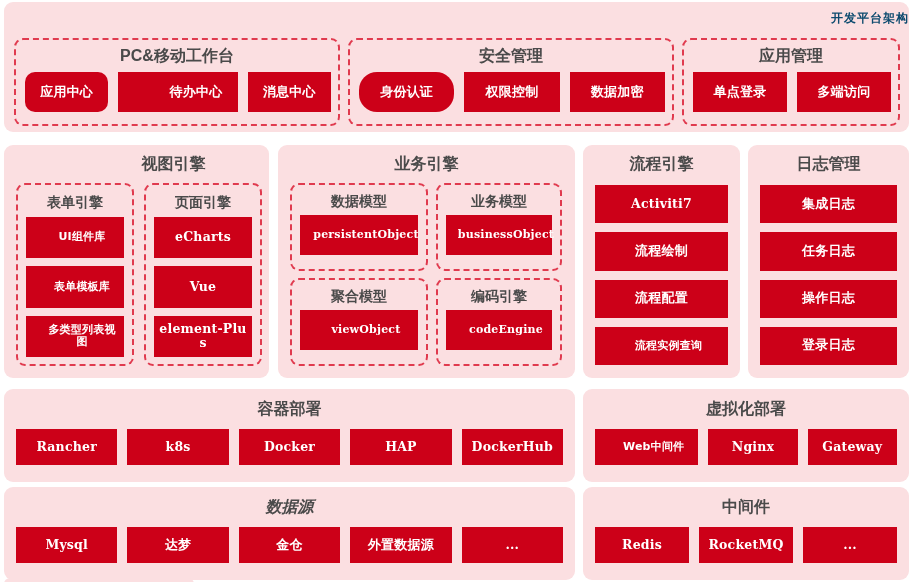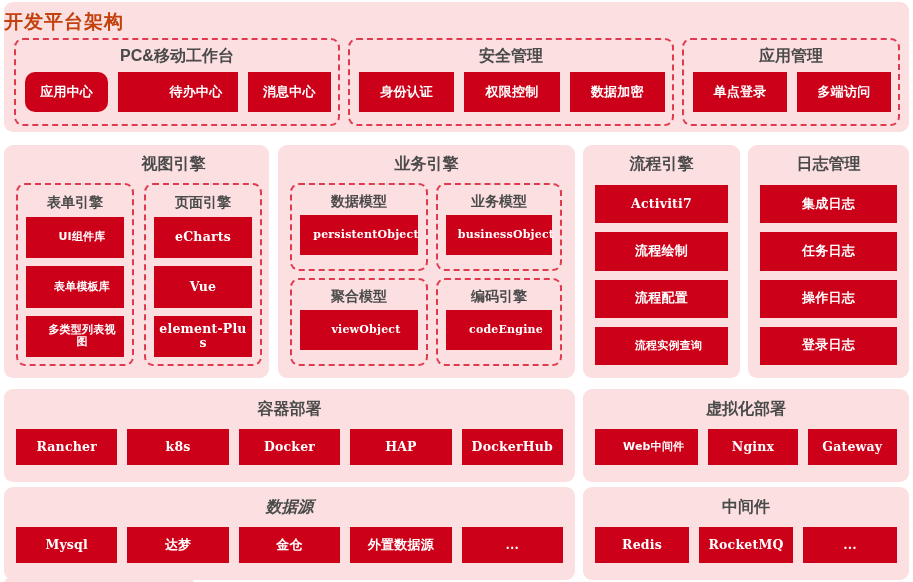--- a/index.html
+++ b/index.html
@@ -31,23 +31,23 @@
   .dashed {
     border: 2px dashed #e03a4e;
     border-radius: 9px;
     background: transparent;
     box-sizing: border-box;
     position: relative;
   }
 
   
   .title-xl {
-    text-align: left;
-    font-size: 19px;
-    color: #c2410c;
+    text-align: right;
+    font-size: 12px;
+    color: #0c4a6e;
     font-weight: 700;
     letter-spacing: 1px;
     line-height: 1;
   }
   .title-lg {
     text-align: center;
     font-size: 16px;
     color: #4a4a4a;
     font-weight: 700;
     line-height: 1;
@@ -103,21 +103,21 @@
       <div class="row abs" style="left:9px; top:32px; width:306px; height:40px; gap:10px;">
         <div class="chip cn" style="flex:1;border-radius:10px;">应用中心</div>
         <div class="chip cn" style="flex:1;padding-left:39px;">待办中心</div>
         <div class="chip cn" style="flex:1;">消息中心</div>
       </div>
     </div>
 
     <div class="dashed abs" style="left:344px; top:36px; width:326px; height:88px;">
       <div class="title-lg abs" style="left:0; top:8px; width:100%;">安全管理</div>
       <div class="row abs" style="left:9px; top:32px; width:306px; height:40px; gap:10px;">
-        <div class="chip cn" style="flex:1;">身份认证</div>
+        <div class="chip cn" style="flex:1;border-radius:18px;">身份认证</div>
         <div class="chip cn" style="flex:1;">权限控制</div>
         <div class="chip cn" style="flex:1;">数据加密</div>
       </div>
     </div>
 
     <div class="dashed abs" style="left:678px; top:36px; width:218px; height:88px;">
       <div class="title-lg abs" style="left:0; top:8px; width:100%;">应用管理</div>
       <div class="row abs" style="left:9px; top:32px; width:198px; height:40px; gap:10px;">
         <div class="chip cn" style="flex:1;">单点登录</div>
         <div class="chip cn" style="flex:1;">多端访问</div>

